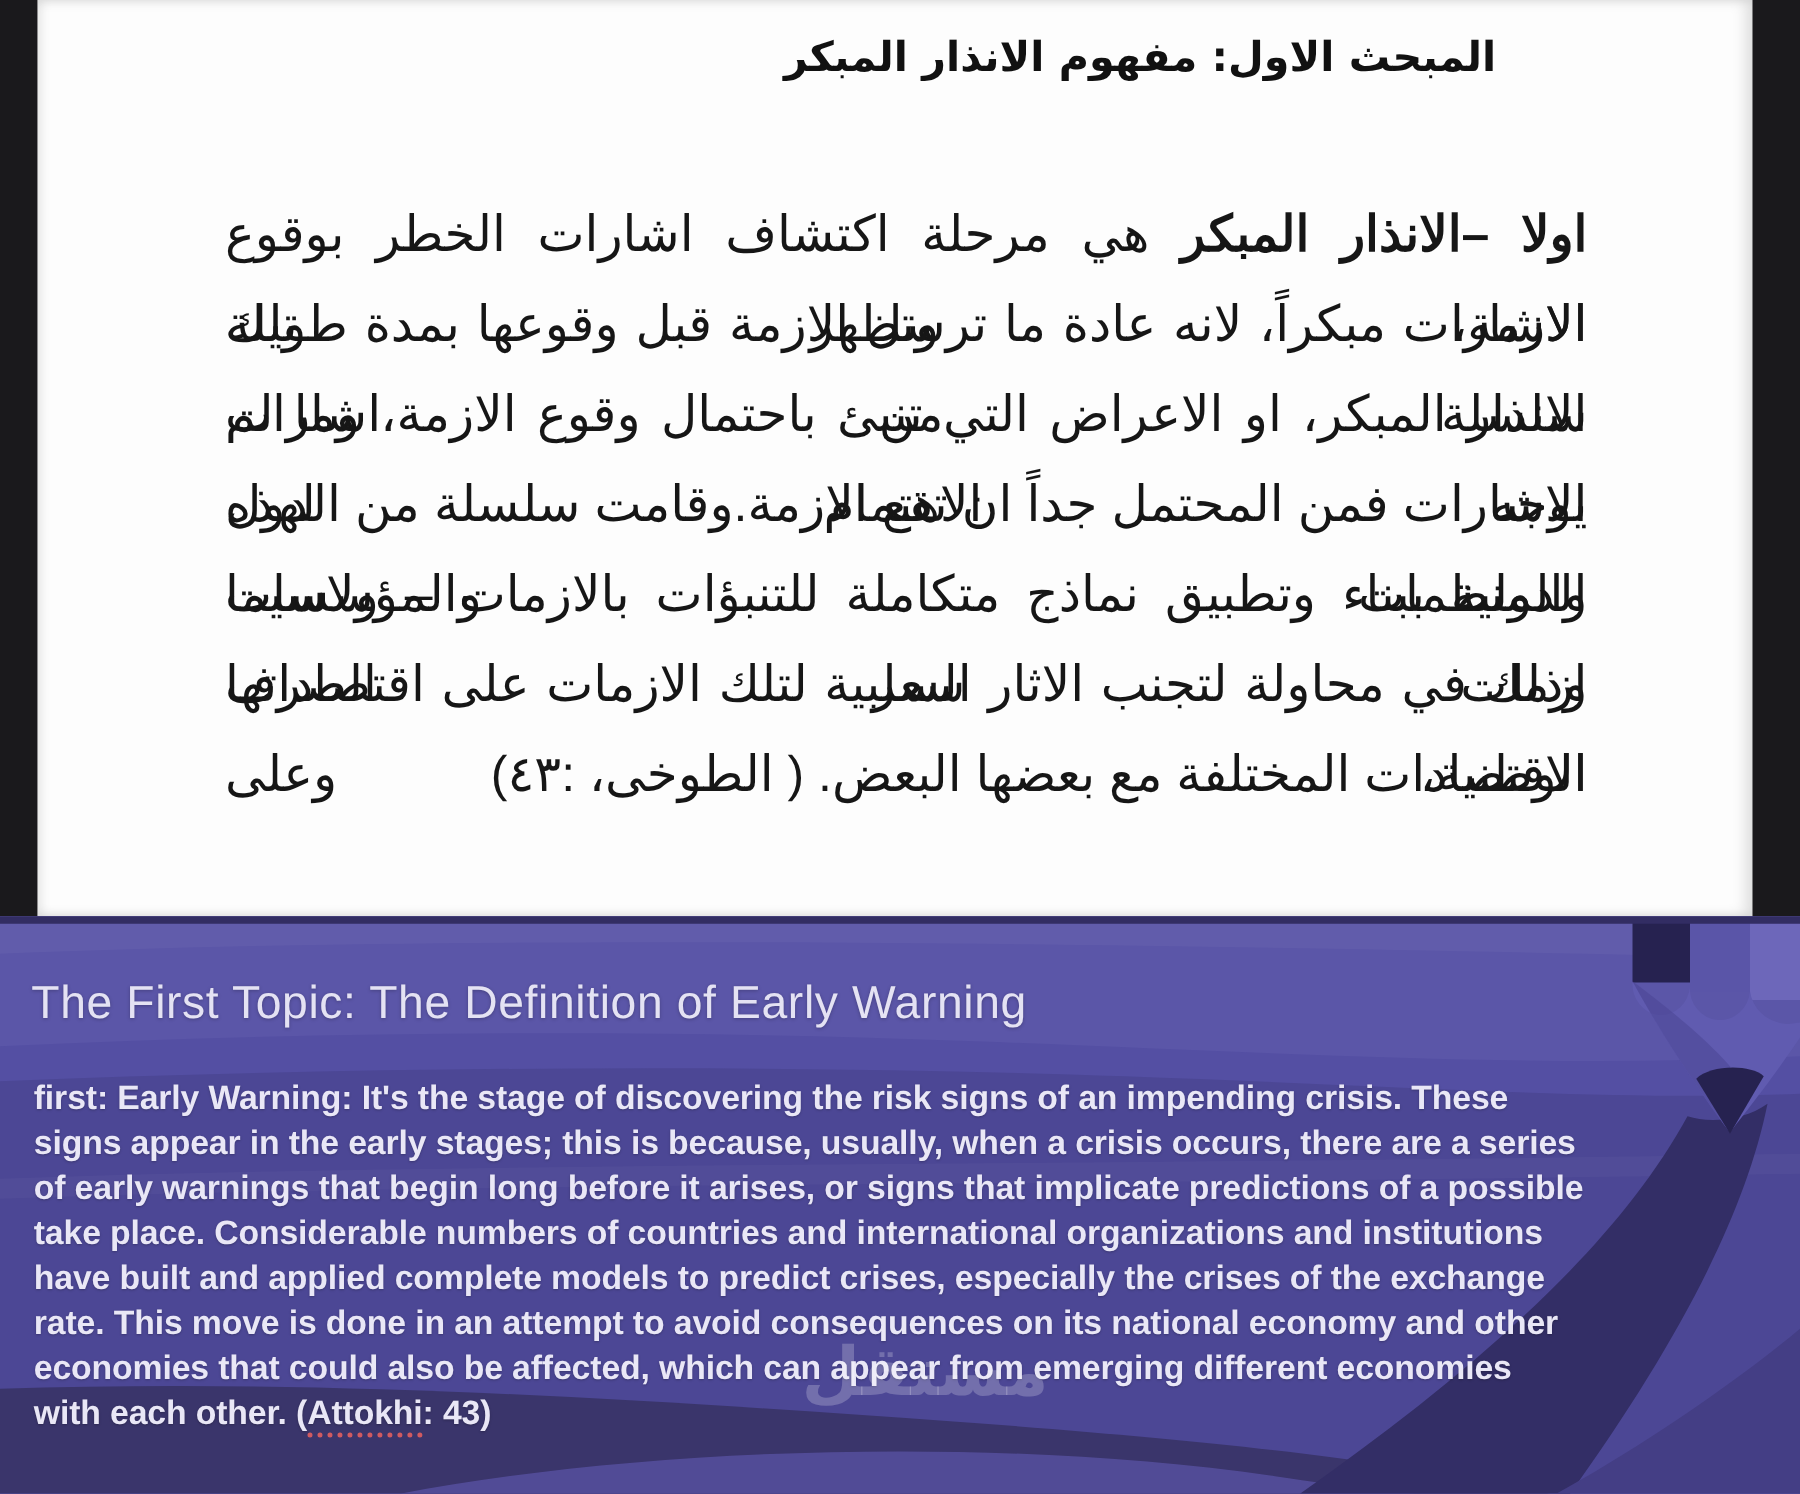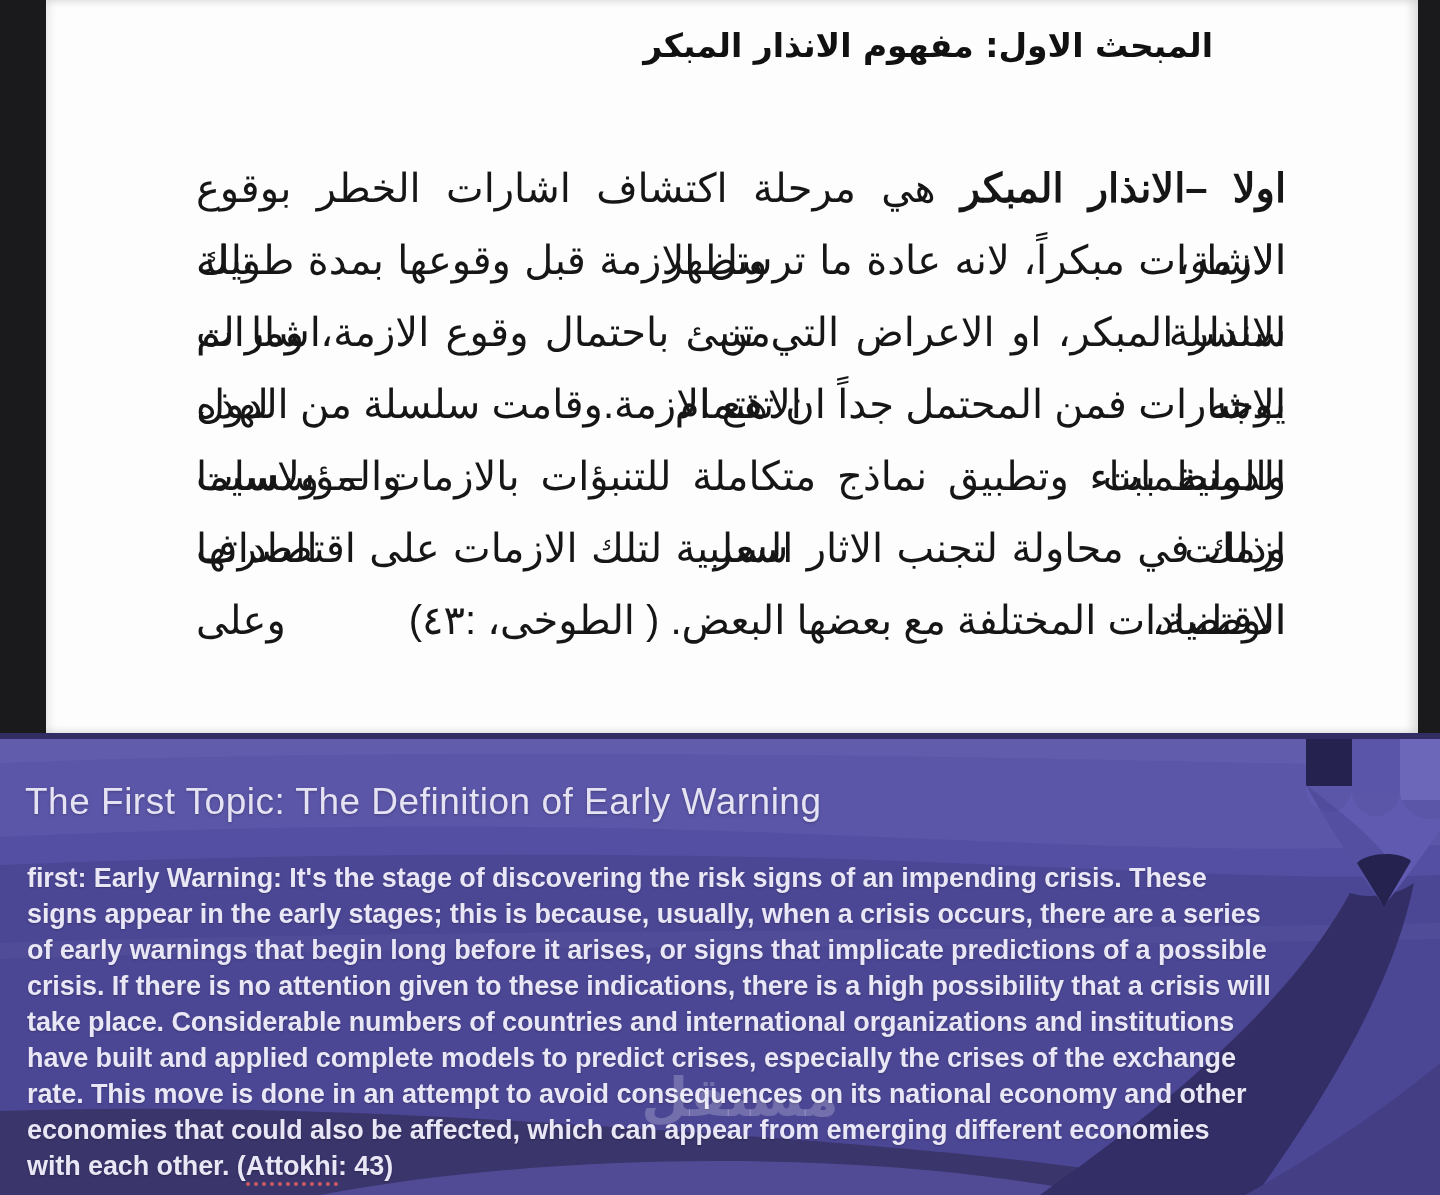--- a/index.html
+++ b/index.html
@@ -1,21 +1,21 @@
 <!DOCTYPE html>
 <html style="--photo_bg: #1a191c; --paper: #fdfdfd; --top_line: #322d63; --title_band: #5b56a8; --sub_band: #544fa3; --body_bg: #4c4795; --dark_wave: #3a356b; --crest: #564f9e; --swoosh: #332e66; --wedge_br: #443e85; --pencil_dark: #262250; --pencil_mid: #5a55a8; --pencil_light: #6d67ba; --pencil_wood: #605bb0; --pencil_shadow: #4b4694; --title_text: #e4e2f3; --body_text: #e9e7f6; --spell_red: #d05a60;"><head>
 <meta charset="utf-8">
 <style>
   html,body{margin:0;padding:0;}
   body{width:1440px;height:1195px;overflow:hidden;background:#1a191c;
        font-family:"Liberation Sans",sans-serif;}
   .stage{position:relative;width:1440px;height:1195px;}
 
   
-  .photo{position:absolute;left:16px;top:0;width:1171px;height:733px;background:var(--photo_bg);}
+  .photo{position:absolute;left:0;top:0;width:1171px;height:733px;background:var(--photo_bg);}
   .paper{position:absolute;left:30px;top:0;width:1372px;height:733px;background:var(--paper);
          box-shadow:inset -6px 0 10px rgba(0,0,0,.12), inset 4px 0 8px rgba(0,0,0,.08);}
   .doc-heading{position:absolute;top:26px;right:205px;direction:rtl;
                font-family:"DejaVu Sans",sans-serif;font-weight:700;font-size:33px;color:#111;
                white-space:nowrap;}
   .arabic-para{position:absolute;left:150px;right:132px;top:152px;direction:rtl;
                font-family:Liberation Sans, sans-serif;font-size:40px;color:#161616;}
   .ar-line{height:72px;line-height:72px;text-align:justify;text-align-last:justify;
            white-space:normal;}
   .ar-line.last{text-align-last:right;}
@@ -94,21 +94,20 @@
     </svg>
 
     <div class="overlay-topline"></div>
 
     <div class="overlay-title">The First Topic: The Definition of Early Warning</div>
 
     <div class="translation">
       <div class="en-line">first: Early Warning: It's the stage of discovering the risk signs of an impending crisis. These</div>
       <div class="en-line">signs appear in the early stages; this is because, usually, when a crisis occurs, there are a series</div>
       <div class="en-line">of early warnings that begin long before it arises, or signs that implicate predictions of a possible</div>
-      <div class="en-line">crisis. If there is no attention given to these indications, there is a high possibility that a crisis will</div>
       <div class="en-line">take place. Considerable numbers of countries and international organizations and institutions</div>
       <div class="en-line">have built and applied complete models to predict crises, especially the crises of the exchange</div>
       <div class="en-line">rate. This move is done in an attempt to avoid consequences on its national economy and other</div>
       <div class="en-line">economies that could also be affected, which can appear from emerging different economies</div>
       <div class="en-line"><span>with each other. (</span><span class="misspelled">Attokhi</span><span>: 43)</span></div>
     </div>
 
     <div class="watermark">
       <div class="wm-logo">مستقل</div>
     </div>

